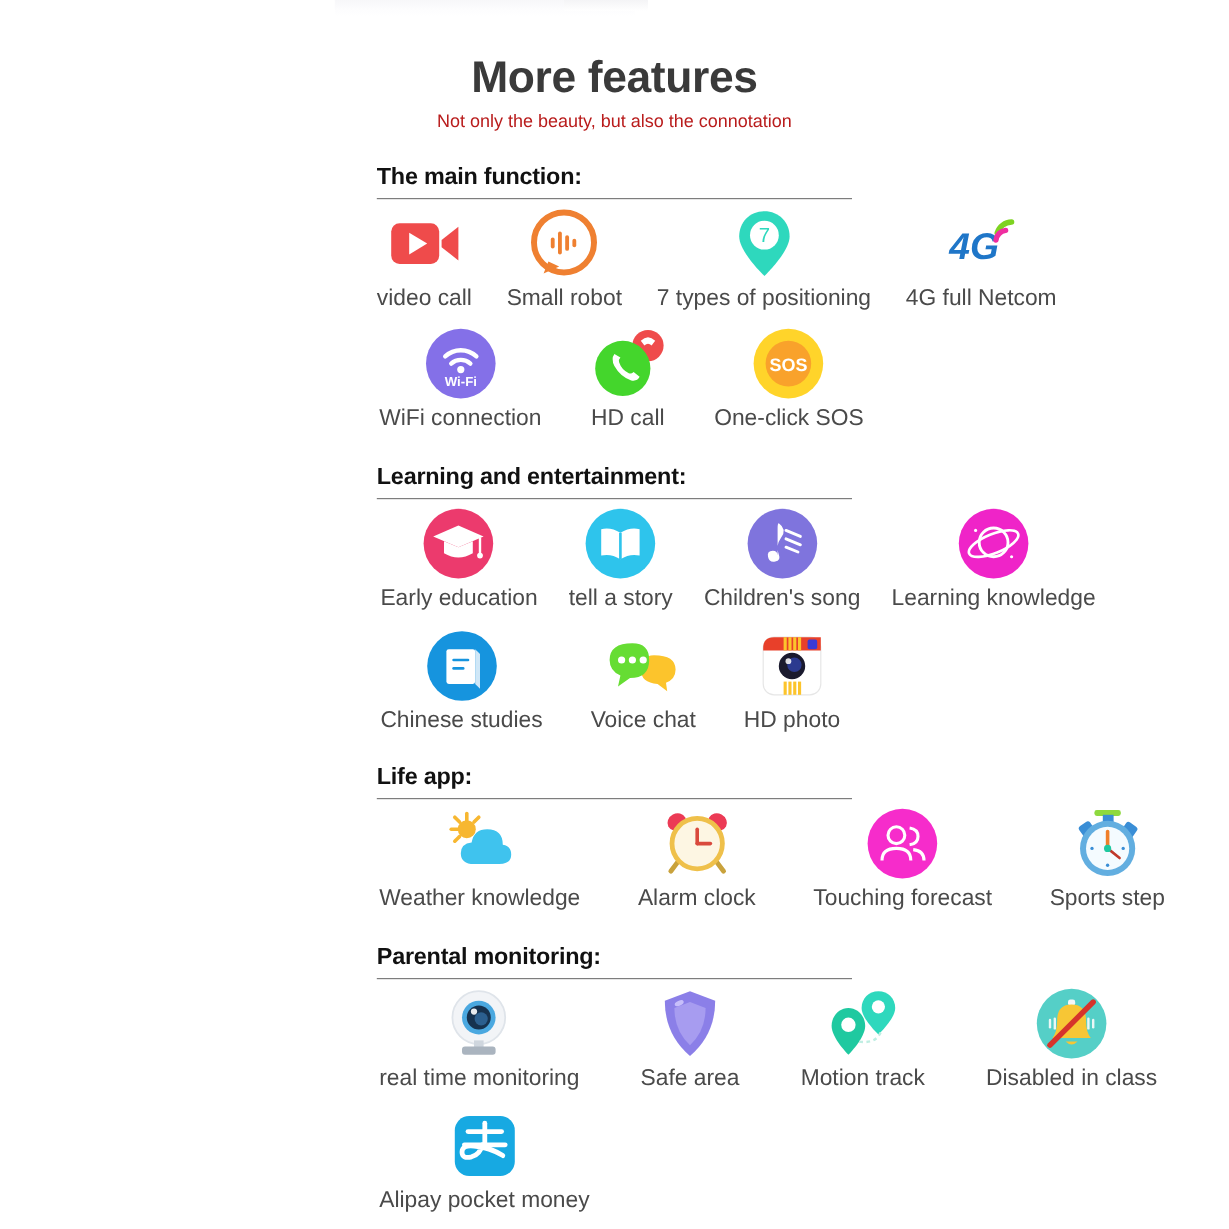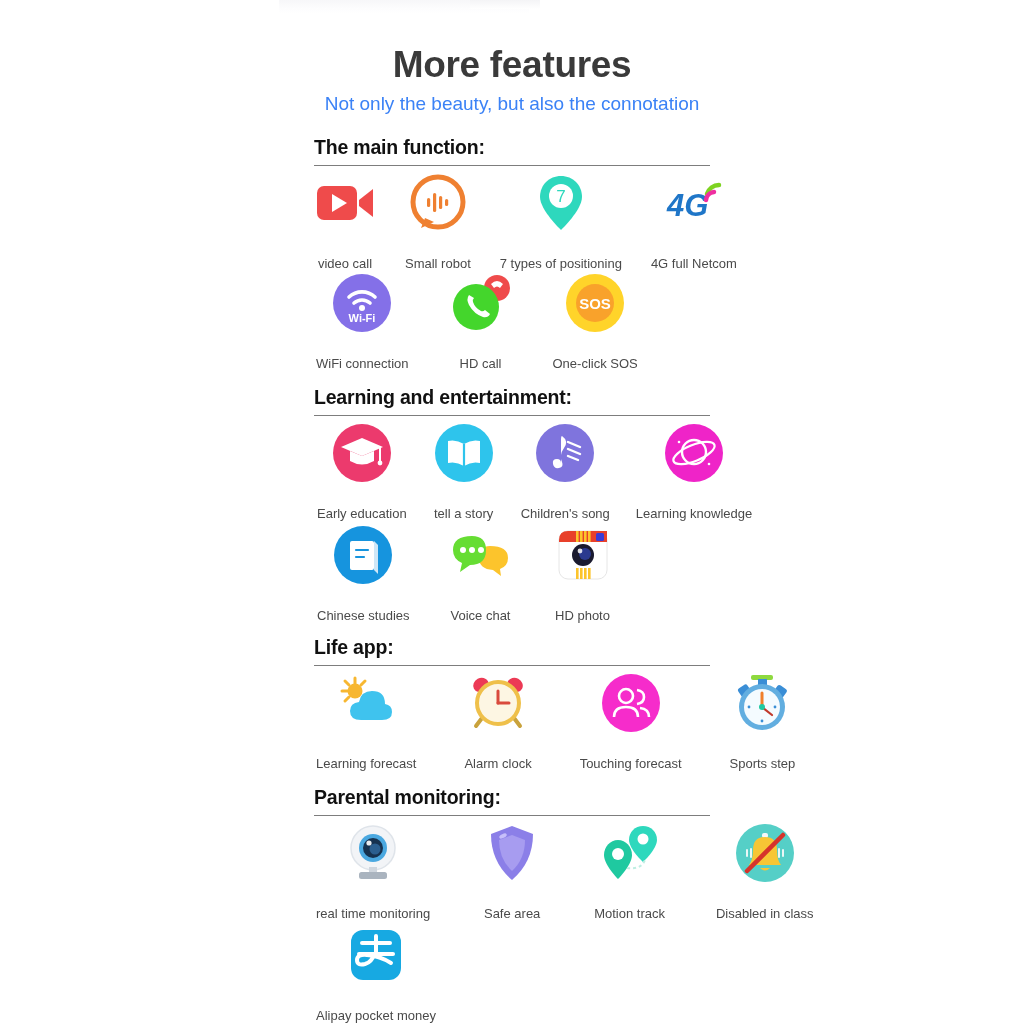--- a/index.html
+++ b/index.html
@@ -12,31 +12,31 @@
   .page{position:relative;width:1024px;height:735px;}
 
   .ghost-strip{position:absolute;left:279px;top:0;width:250px;height:14px;
     background:linear-gradient(180deg,#f7f7f9 0%,#fdfdfe 60%,#ffffff 100%);}
   .ghost-strip2{position:absolute;left:470px;top:0;width:70px;height:9px;
     background:linear-gradient(180deg,#f4f4f6 0%,#ffffff 100%);}
 
   .title{position:absolute;left:0;right:0;top:44px;text-align:center;
     font-size:37px;font-weight:bold;color:#3a3a3a;letter-spacing:-.3px;}
   .subtitle{position:absolute;left:0;right:0;top:93px;text-align:center;
-    font-size:19px;color:#3b82f6;}
+    font-size:15px;color:#b91c1c;}
 
   .section{position:absolute;left:314px;width:396px;}
   .sec-head{font-size:19.5px;font-weight:bold;color:#111;letter-spacing:-.2px;
     padding-bottom:6px;}
   .sec-rule{height:1px;background:#7d7d7d;width:396px;}
 
   .row{position:absolute;display:flex;}
   .cell{display:flex;flex-direction:column;align-items:center;}
   .ic{width:62px;height:62px;position:relative;}
-  .lbl{margin-top:22px;font-size:13px;color:#4a4a4a;white-space:nowrap;}
+  .lbl{margin-top:4px;font-size:19px;color:#4a4a4a;white-space:nowrap;}
 </style>
 </head>
 <body>
 
 <div class="page">
 
   <div class="ghost-strip"></div>
   <div class="ghost-strip2"></div>
 
   <div class="title">More features</div>
@@ -255,21 +255,21 @@
             <path d="M20 6 L20 12"></path>
               <path d="M7 19 L13 19"></path>
               <path d="M10 9 L14 13"></path>
             <path d="M10 29 L14 25"></path>
               <path d="M30 9 L26 13"></path>
           </g>
           <circle cx="20" cy="19" r="7.5" fill="#f7b731"></circle>
           <path d="M26 48 q-11 0 -11 -9 q0 -8 9 -9 q2 -11 13 -11 q13 0 13 13 q7 1 7 8 q0 8 -10 8 Z" fill="#3fc3ee"></path>
         </svg>
       </div>
-      <div class="lbl">Learning forecast</div>
+      <div class="lbl">Weather knowledge</div>
     </div>
     <div class="cell">
       <div class="ic">
         <svg viewBox="0 0 62 62" width="62" height="62">
           <ellipse cx="14" cy="13" rx="8" ry="7" fill="#ec3a55" transform="rotate(-28 14 13)"></ellipse>
           <ellipse cx="48" cy="13" rx="8" ry="7" fill="#ec3a55" transform="rotate(28 48 13)"></ellipse>
           <g stroke="#c9a23c" stroke-width="4" stroke-linecap="round">
             <path d="M15 46 L9 54"></path>
               <path d="M47 46 L53 54"></path>
           </g>

